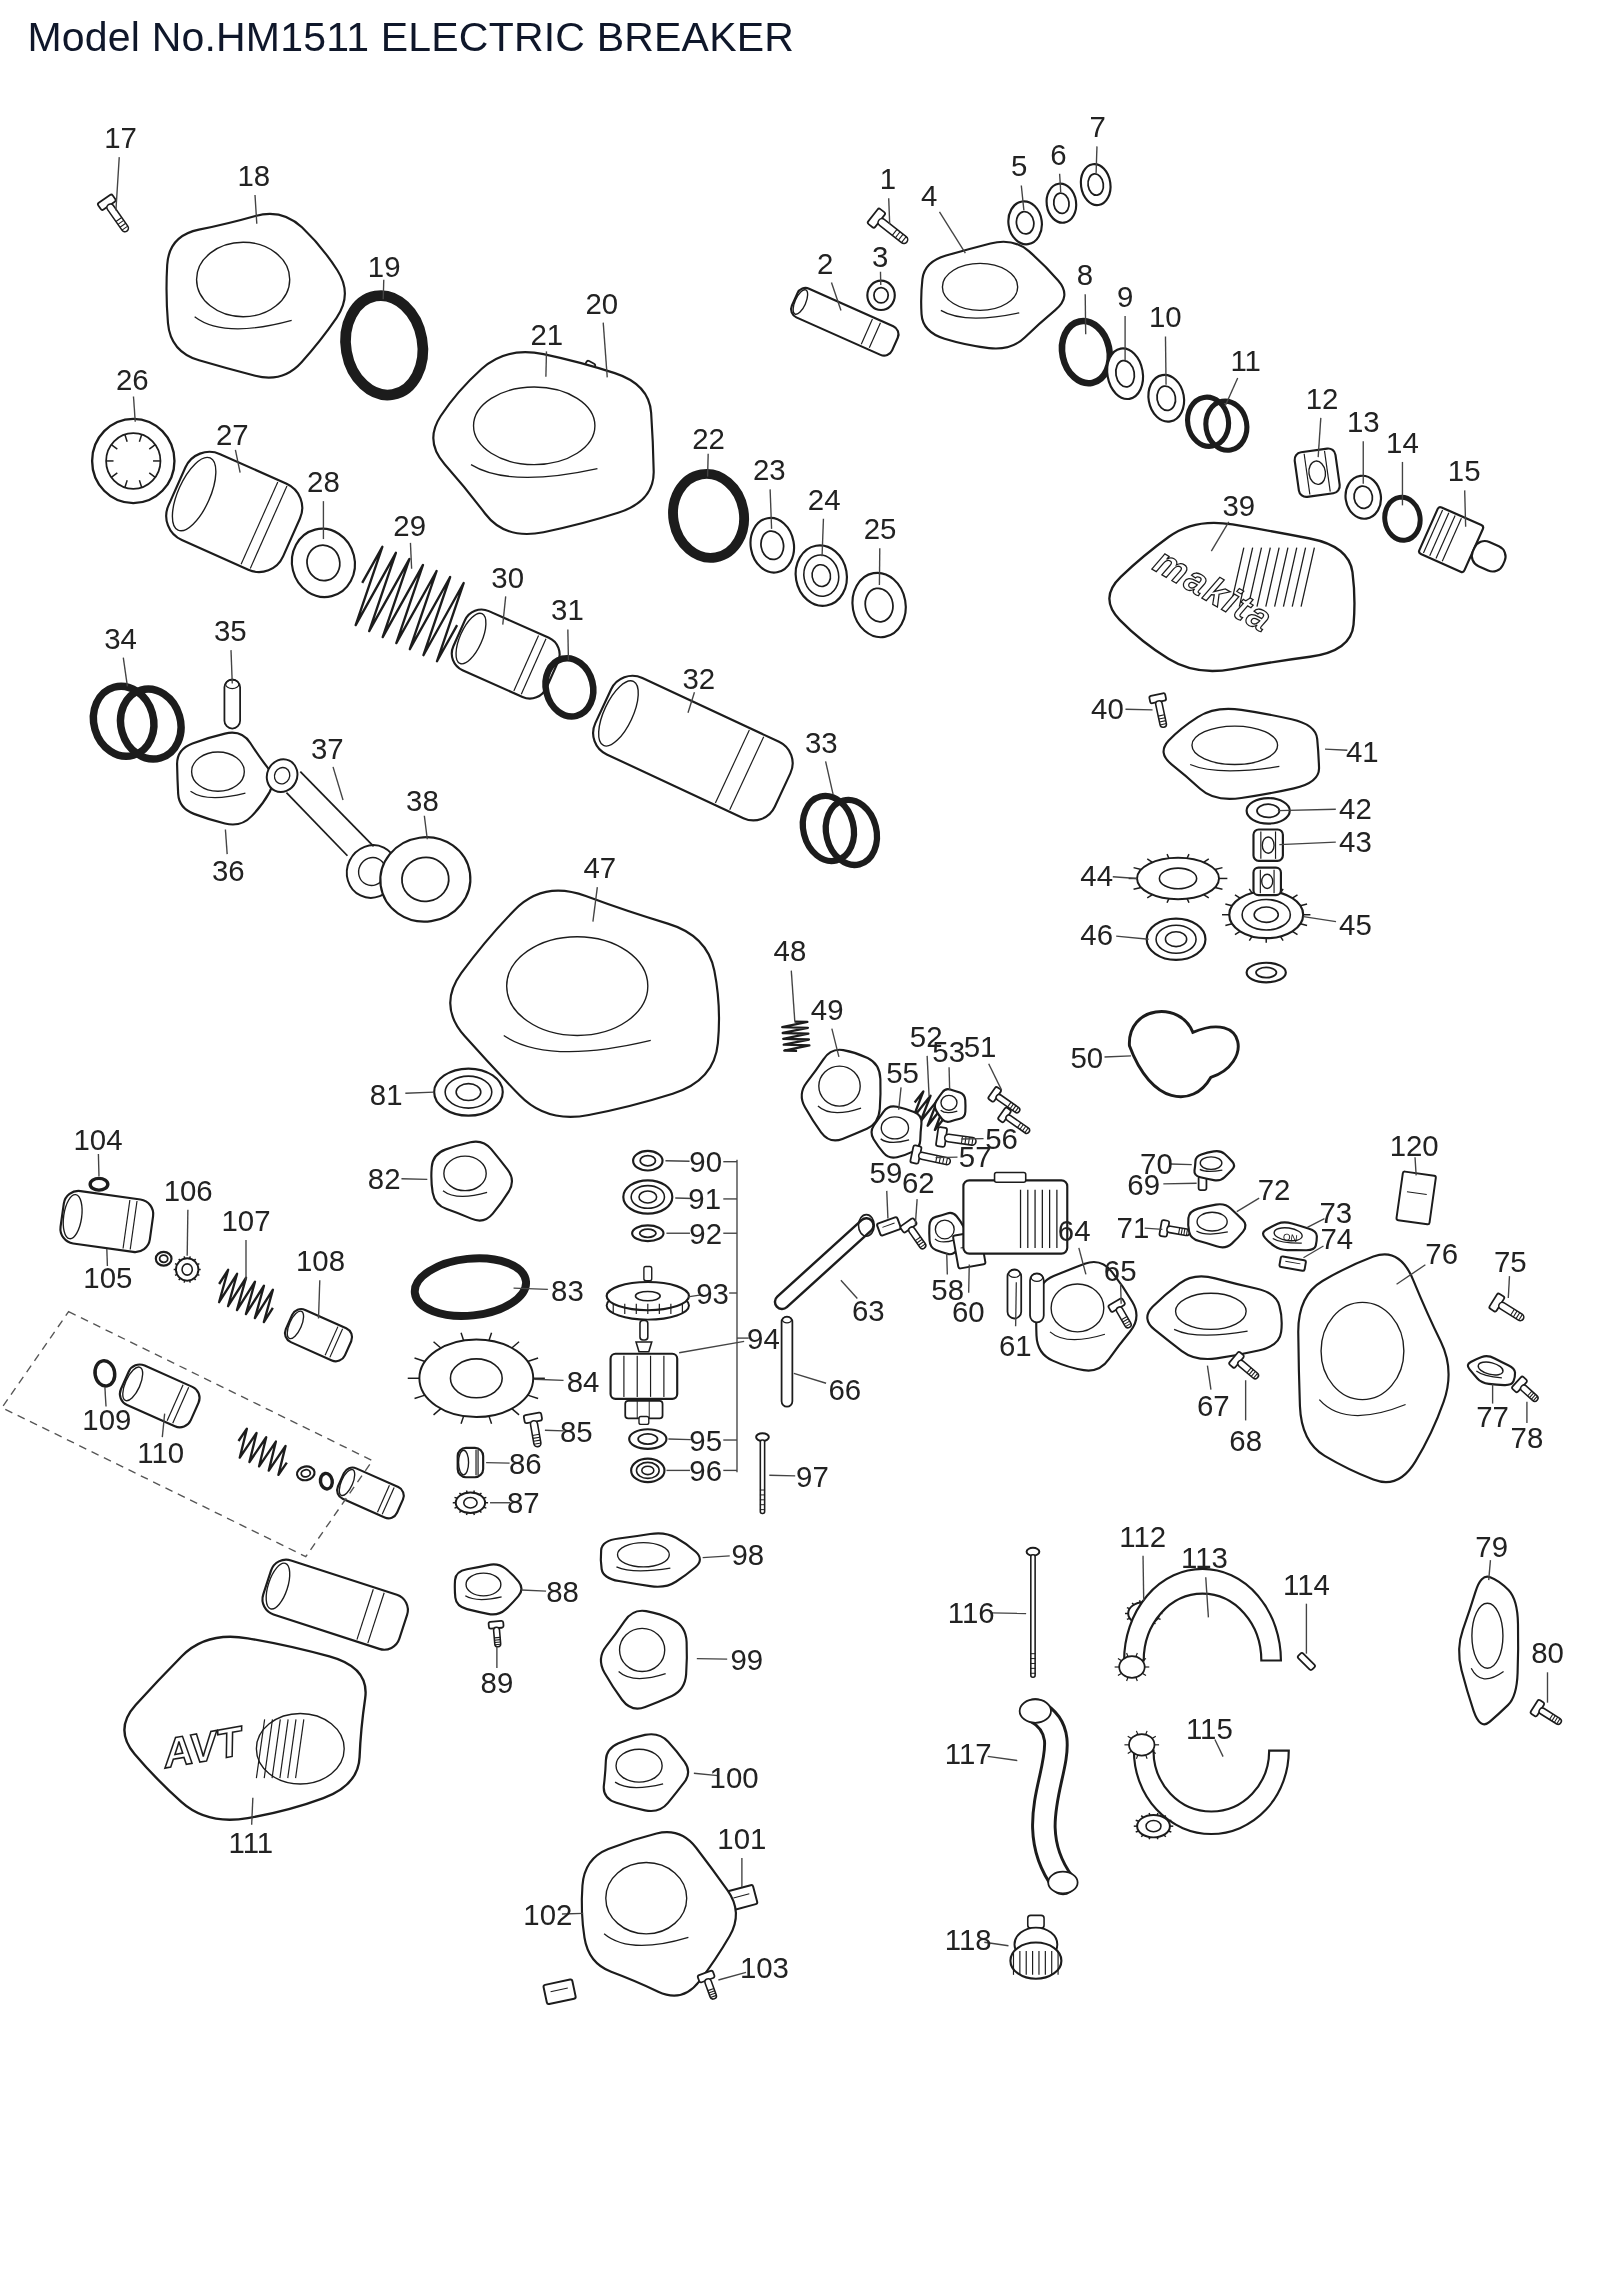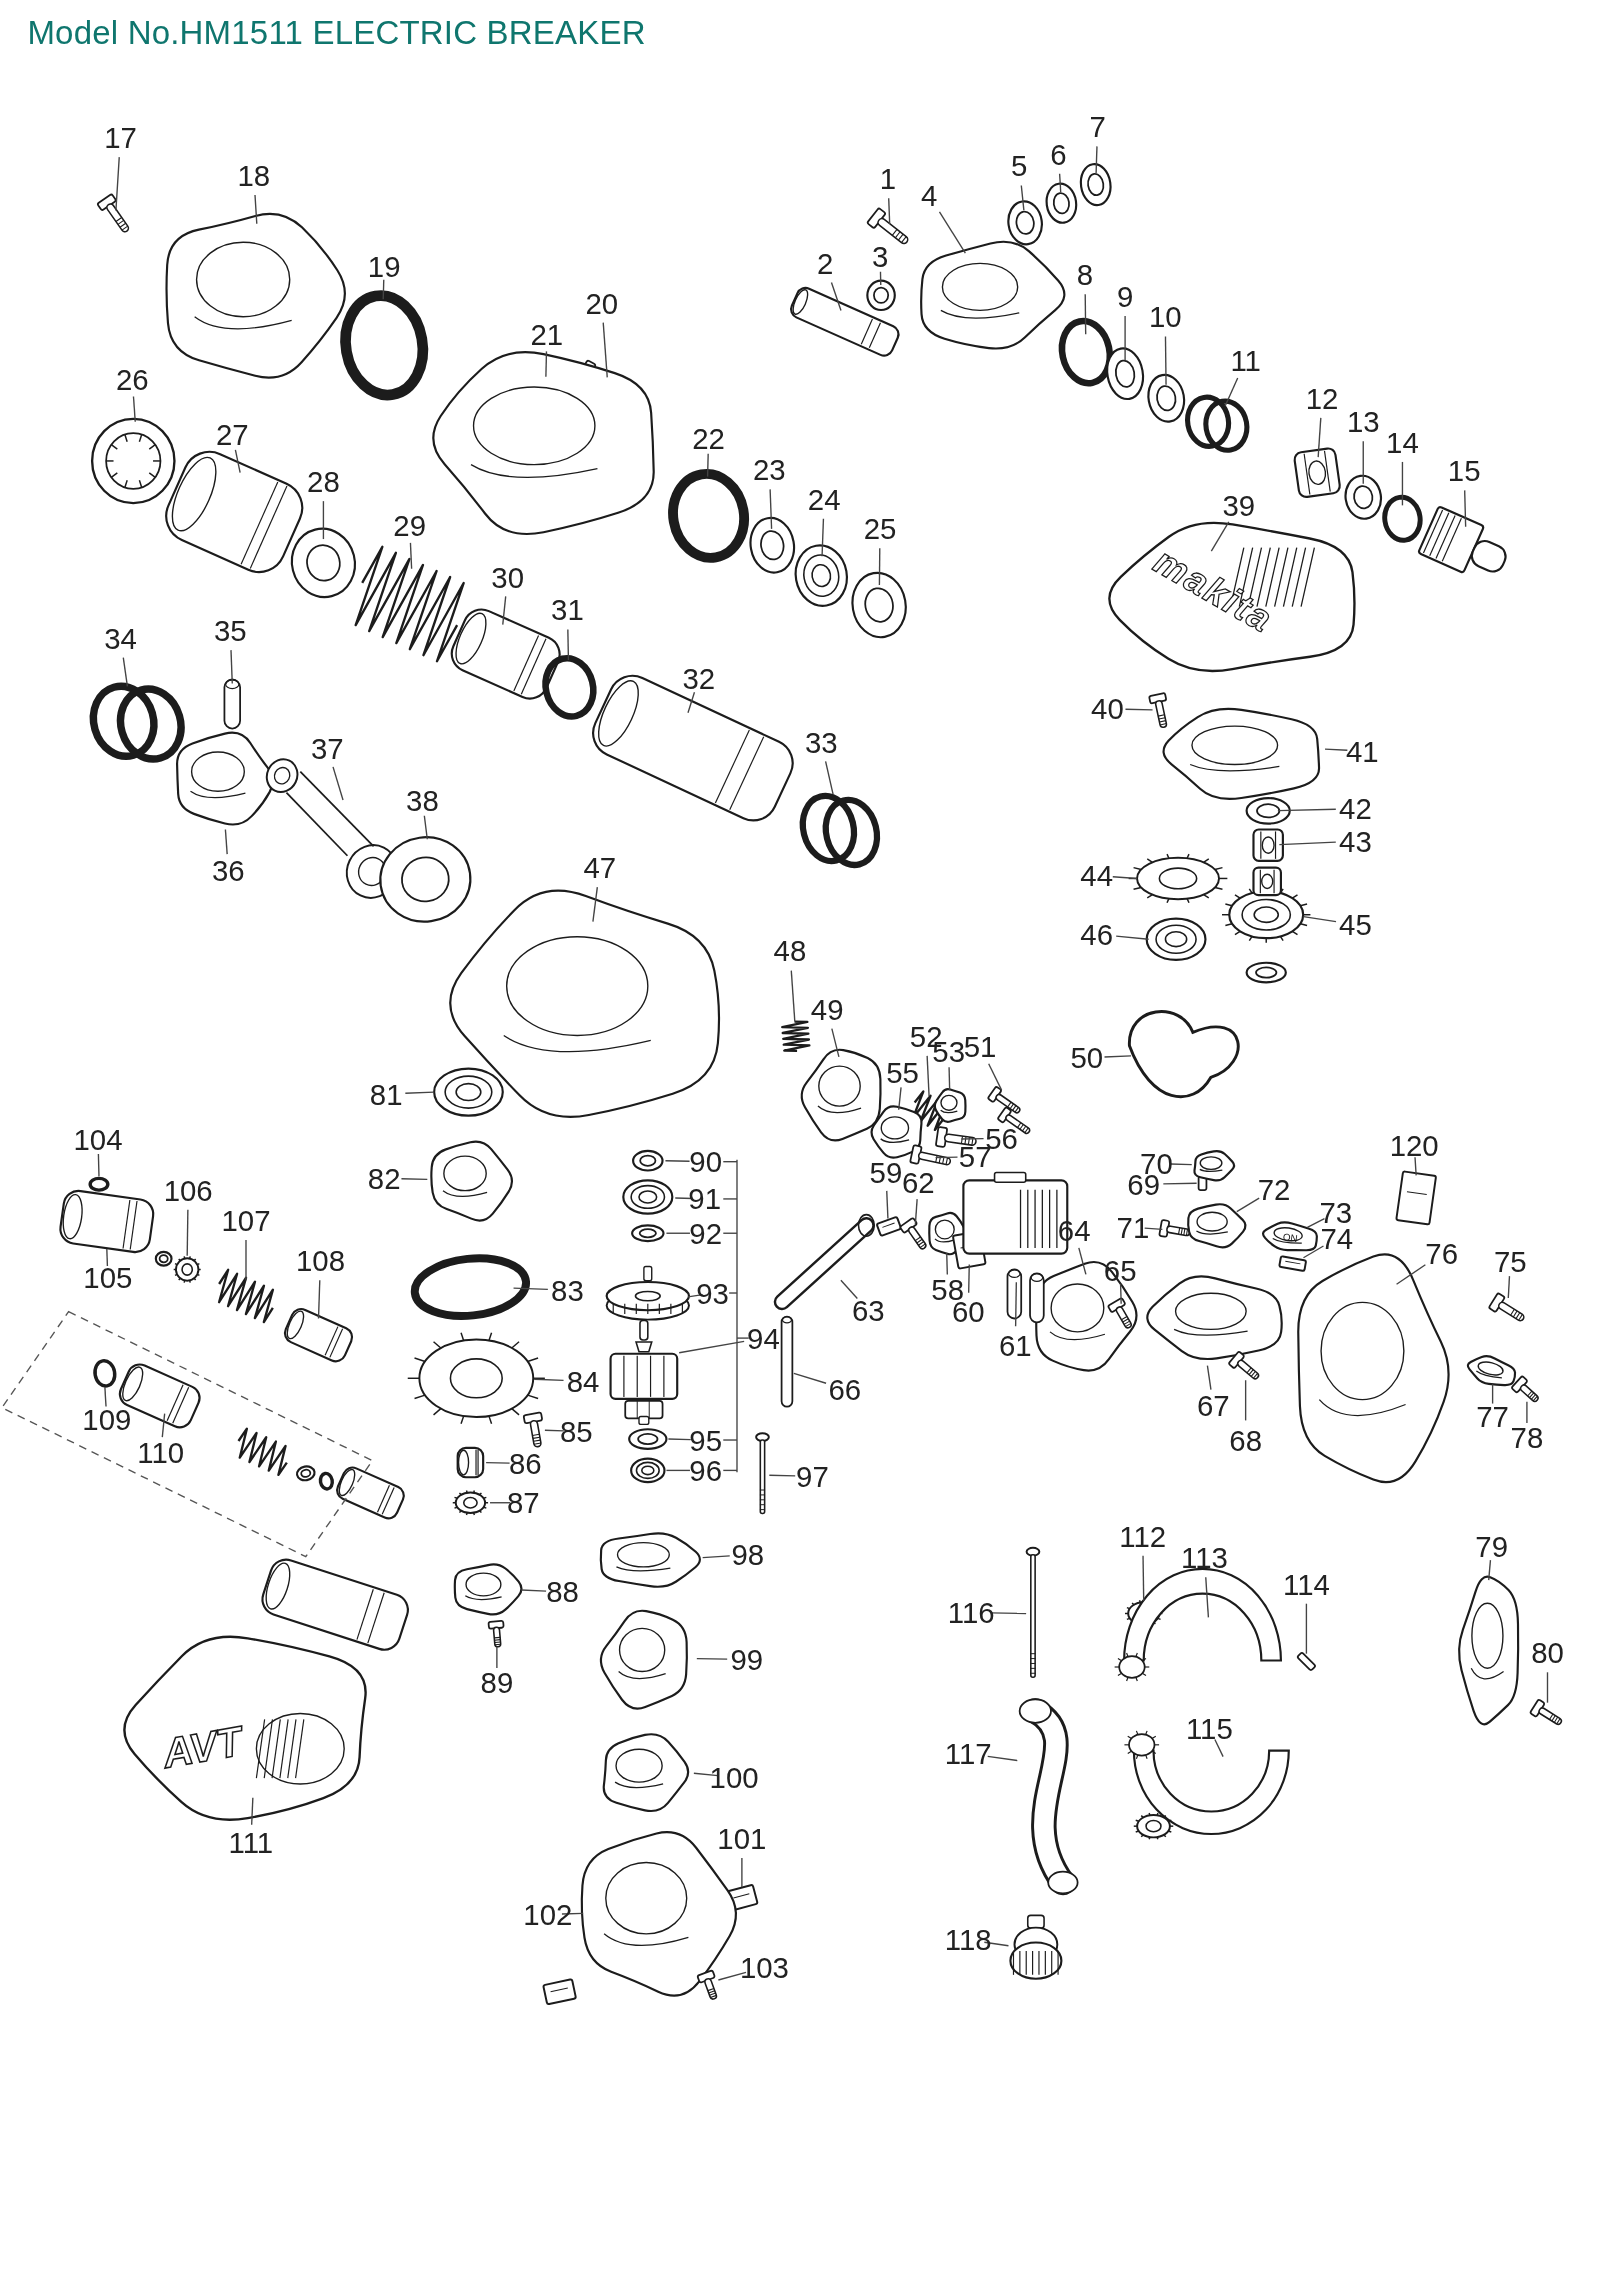--- a/index.html
+++ b/index.html
@@ -1,17 +1,17 @@
 <!DOCTYPE html>
 <html><head>
 <meta charset="utf-8">
 <style>
   html,body{margin:0;padding:0;background:#fff}
   body{width:1621px;height:2293px;position:relative;font-family:"Liberation Sans",sans-serif}
-  .title{position:absolute;left:27.4px;top:13.7px;font-size:33px;color:#0f766e;letter-spacing:0.2px;white-space:nowrap}
+  .title{position:absolute;left:27.4px;top:13.7px;font-size:41px;color:#0f172a;letter-spacing:0.2px;white-space:nowrap}
   #canvas{position:absolute;left:0;top:0}
   text{font-family:"Liberation Sans",sans-serif}
 </style>
 </head>
 <body>
 
 <div class="title">Model No.HM1511 ELECTRIC BREAKER</div>
 <svg id="canvas" width="1621" height="2293" viewBox="0 0 1654 2339" xmlns="http://www.w3.org/2000/svg">
     <g transform="translate(908,233) rotate(38)">
       <rect x="-22" y="-9.75" width="9.1" height="19.5" rx="2" fill="#fff" stroke="#1c1c1c" stroke-width="1.8"></rect>

